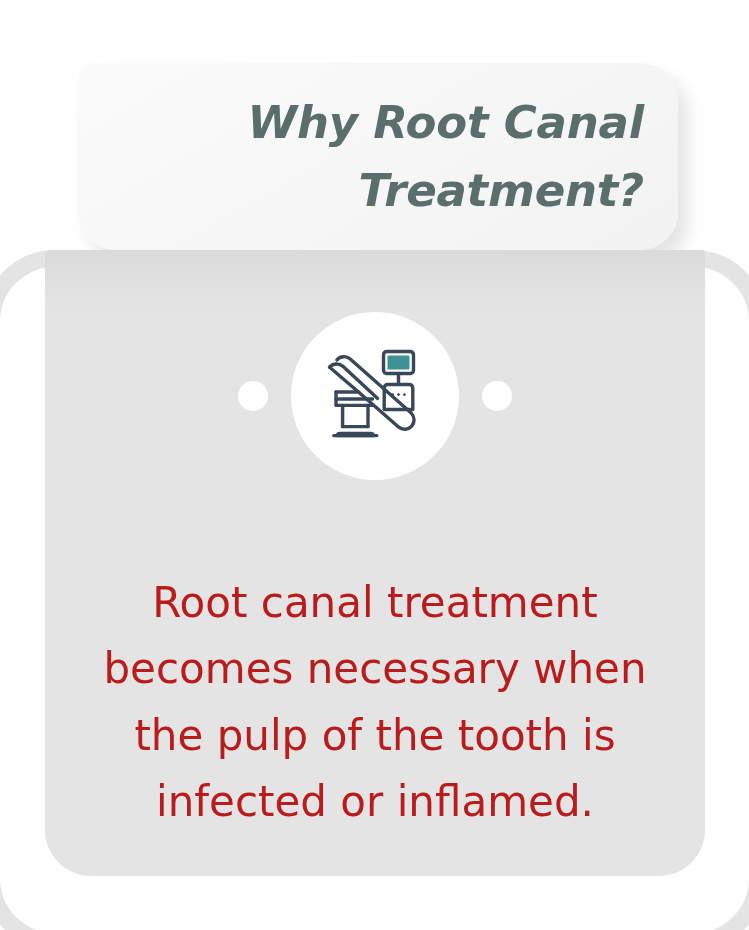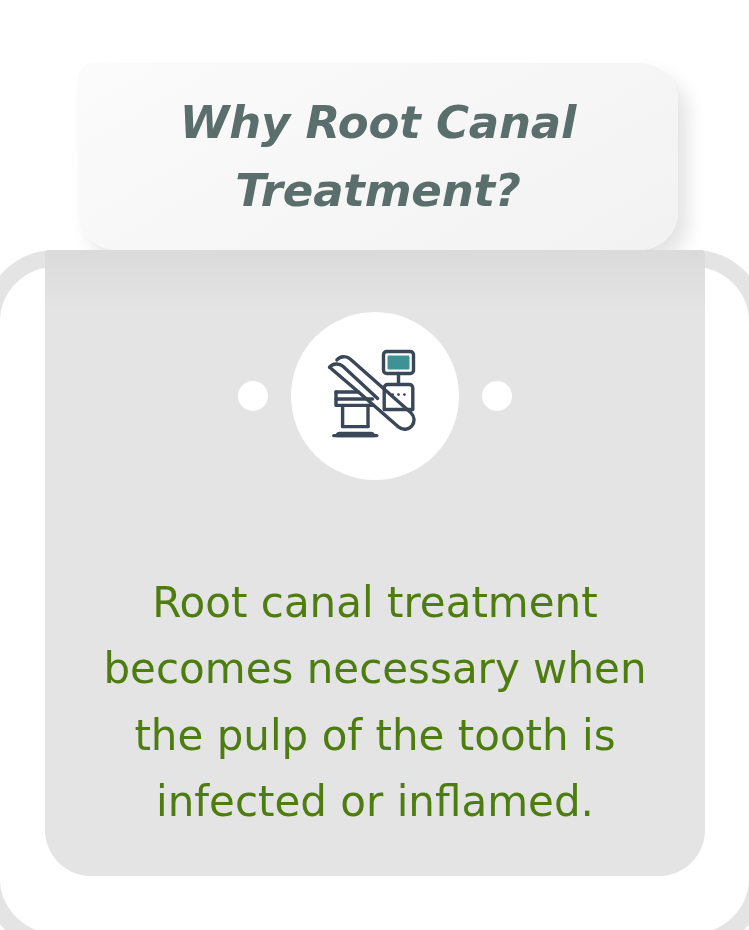--- a/index.html
+++ b/index.html
@@ -74,21 +74,21 @@
     padding: 0 34px;
     box-sizing: border-box;
   }
 
   .title-text {
     font-family: "DejaVu Sans", sans-serif;
     font-style: italic;
     font-weight: 700;
     font-size: 45px;
     line-height: 1.49;
-    text-align: center;
+    text-align: right;
     color: #5a6e6b;
     letter-spacing: -0.2px;
     margin: 0;
     user-select: none;
   }
 
   
   .icon-row {
     position: absolute;
     left: 0;
@@ -132,21 +132,21 @@
   .body-copy {
     position: absolute;
     left: 34px;
     right: 34px;
     top: 320px;
     text-align: center;
     font-family: "DejaVu Sans", sans-serif;
     font-weight: 400;
     font-size: 42px;
     line-height: 1.58;
-    color: #4d7c0f;
+    color: #b91c1c;
     margin: 0;
     user-select: none;
   }
 </style>
 </head>
 <body>
 
 <div id="stage">
 
   <div class="outer-frame"></div>

